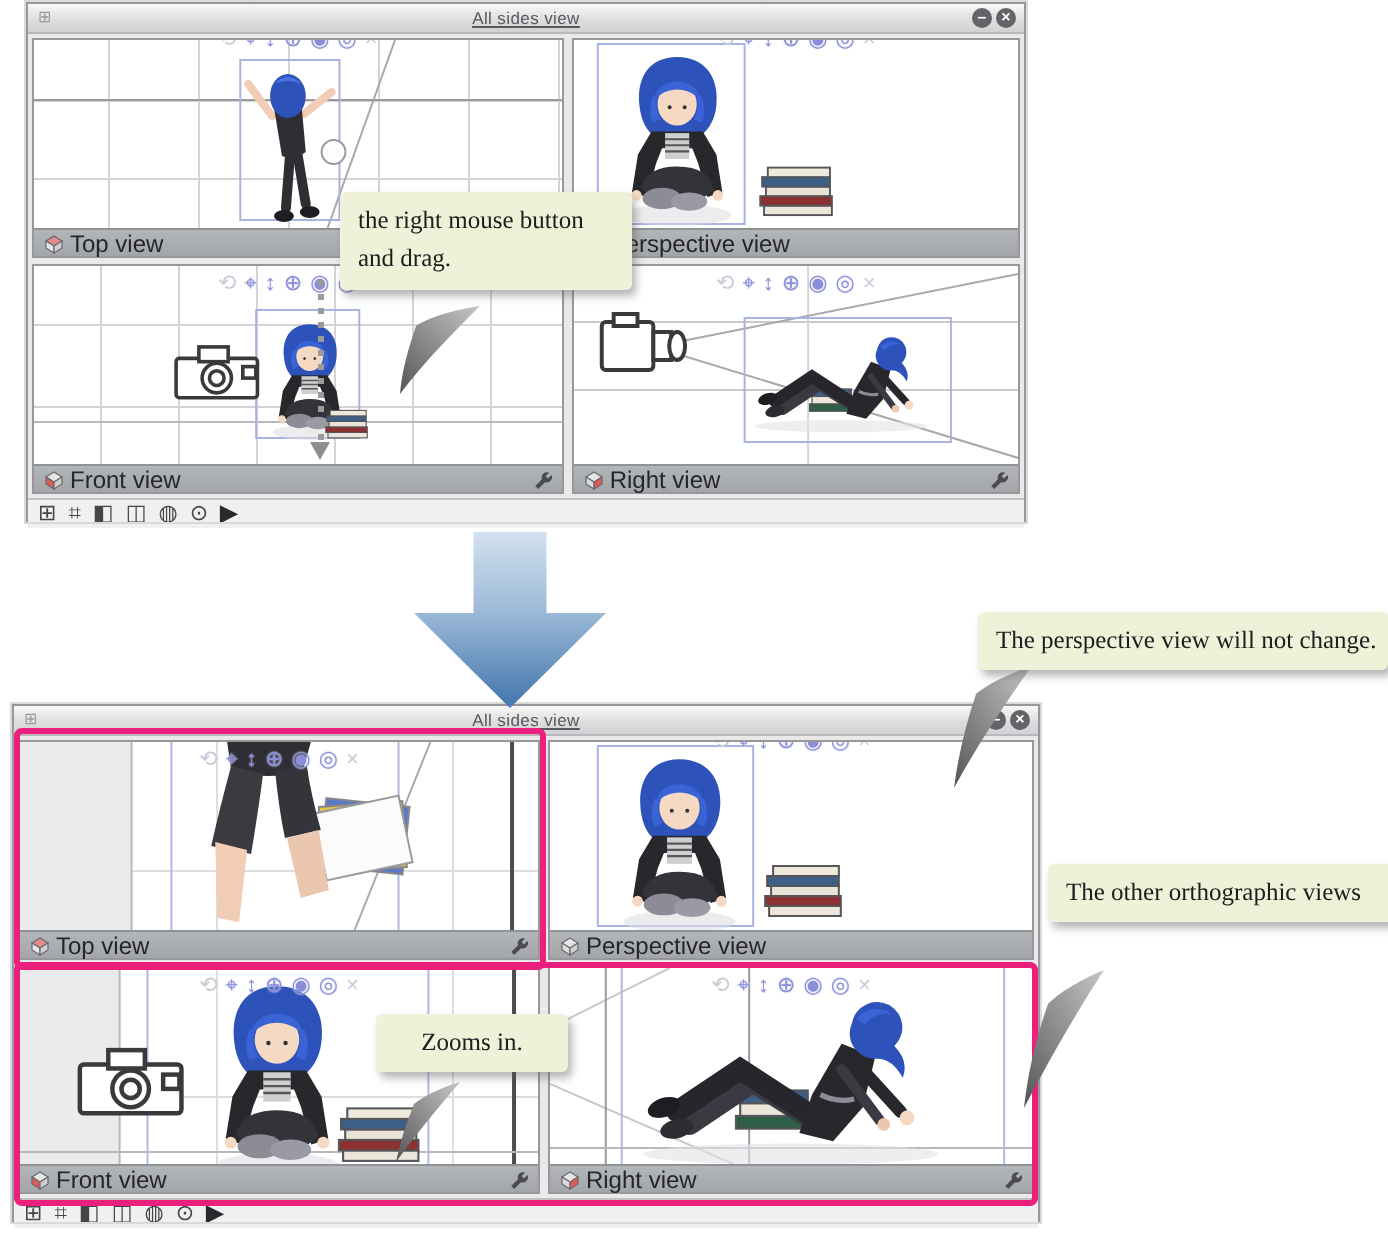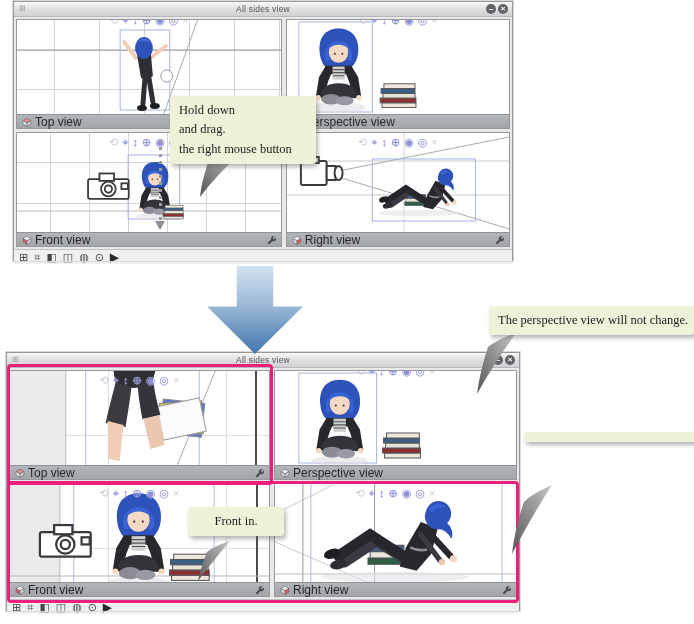--- a/index.html
+++ b/index.html
@@ -7,21 +7,21 @@
           font-family:"Liberation Sans",sans-serif;}
 
   
   .app-window{position:absolute;background:#e9e9e9;border:1px solid #97979c;outline:1px solid #d9d9d9;
               box-sizing:border-box;display:flex;flex-direction:column;}
   .titlebar{height:14px;flex:0 0 14px;position:relative;
             background:linear-gradient(#f8f8f8,#dcdcde 60%,#d2d2d4);
             border-bottom:1px solid #b8b8bc;}
   .titlebar .win-menu{position:absolute;left:5px;top:1px;font-size:8px;color:#9a9aa0;line-height:12px;}
   .titlebar .win-title{position:absolute;left:0;right:0;top:0;text-align:center;
-            font-size:8.5px;color:#57575c;line-height:14px;letter-spacing:.2px;}
+            font-size:8.5px;color:#57575c;line-height:14px;letter-spacing:.2px;text-decoration:underline;}
   .win-buttons{position:absolute;right:4px;top:2px;display:flex;gap:2px;}
   .win-btn{width:10px;height:10px;border-radius:50%;background:#646468;color:#fff;
            font-size:8px;line-height:10px;text-align:center;font-weight:bold;}
 
   .win-body{flex:1;display:flex;gap:4px;padding:2px;box-sizing:border-box;}
   .win-col{display:flex;flex-direction:column;gap:3px;}
   .pane{background:#fff;border:1px solid #97979c;box-sizing:border-box;display:flex;flex-direction:column;}
   .pane-canvas{position:relative;flex:1;overflow:hidden;background:#fff;}
   .grid-a{background-image:linear-gradient(#d4d4d4 1px,transparent 1px),
                            linear-gradient(90deg,#d4d4d4 1px,transparent 1px);
@@ -319,23 +319,22 @@
 
   <div class="drag-arrow">
     <div class="dots"></div>
     <div class="head"></div>
   </div>
 
   <svg class="tail" style="left:196px;top:152px;" width="46" height="46" viewBox="0 0 46 46">
     <path d="M44 1 C30 3 18 7 12 11 C8 23 5 33 4 45 C16 29 30 15 44 1 Z" fill="url(#tailGrad)"></path>
   </svg>
   <div class="callout" style="left:170px;top:96px;width:128px;">
-    <div>Hold down</div>
+    <div>the right mouse button</div>
     <div>and drag.</div>
-    <div>the right mouse button</div>
   </div>
 
   <div class="big-arrow"></div>
 
   <section class="app-window" style="left:6px;top:352px;width:514px;height:259px;">
     <header class="titlebar">
       <span class="win-menu">⊞</span>
       <span class="win-title">All sides view</span>
       <span class="win-buttons">
         <span class="win-btn">–</span>
@@ -511,22 +510,23 @@
     <path d="M42 1 C30 5 20 10 14 15 C9 30 5 46 3 62 C15 40 29 19 42 1 Z" fill="url(#tailGrad)"></path>
   </svg>
   <div class="callout" style="left:489px;top:306px;width:187px;white-space:nowrap;text-align:right;">
     <span>The perspective view will not change.</span>
   </div>
 
   <svg class="tail" style="left:196px;top:540px;" width="36" height="42" viewBox="0 0 36 42">
     <path d="M34 1 C24 4 16 8 11 12 C7 22 4 31 2 41 C12 27 23 14 34 1 Z" fill="url(#tailGrad)"></path>
   </svg>
   <div class="callout center" style="left:188px;top:507px;width:78px;">
-    <span>Front in.</span>
+    <span>Zooms in.</span>
   </div>
 
   <svg class="tail" style="left:508px;top:484px;" width="46" height="72" viewBox="0 0 46 72">
     <path d="M44 1 C32 6 22 12 16 18 C10 35 6 52 4 70 C17 45 31 21 44 1 Z" fill="url(#tailGrad)"></path>
   </svg>
   <div class="callout" style="left:524px;top:432px;width:158px;">
+    <div>The other orthographic views</div>
   </div>
 
 </div>
 
 </body></html>

